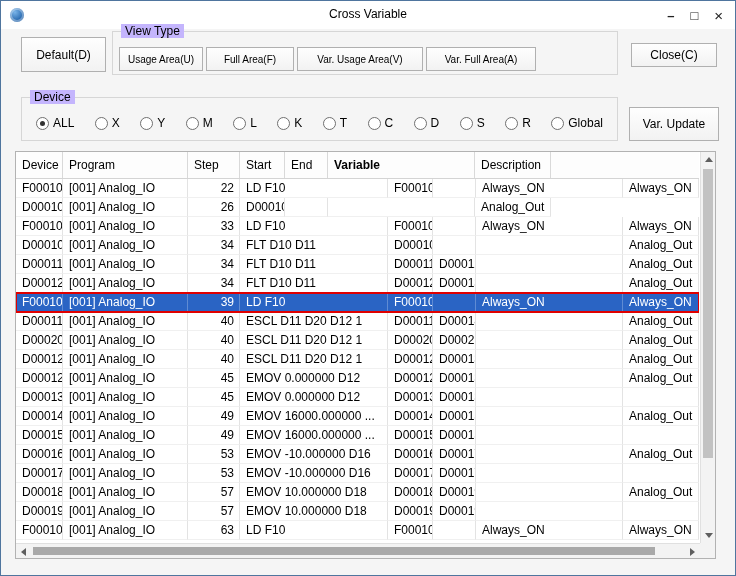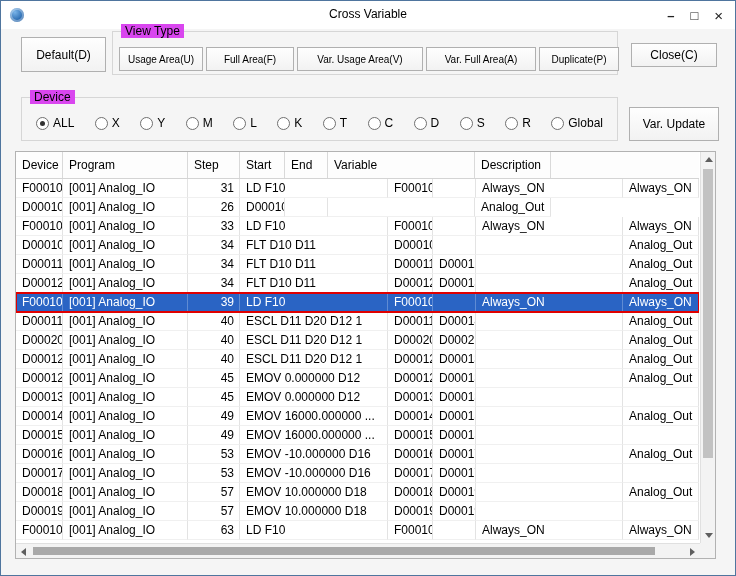--- a/index.html
+++ b/index.html
@@ -32,21 +32,21 @@
     background:linear-gradient(180deg,#fefefe,#f2f2f2);
     border:1px solid #b0b0b0;font-family:"Liberation Sans",sans-serif;
     font-size:12px;color:#000;padding:0;white-space:nowrap;
   }
   .default-btn{left:20px;top:36px;width:85px;height:35px;}
   .close-btn{left:630px;top:42px;width:86px;height:24px;}
   .help-btn{left:630px;top:67px;width:86px;height:24px;}
   .varupdate-btn{left:628px;top:106px;width:90px;height:34px;}
   
   .groupbox{position:absolute;box-sizing:border-box;border:1px solid #d6d6d6;}
-  .gb-label{position:absolute;top:-8px;left:8px;background:#d946ef;padding:0 4px;white-space:nowrap;}
+  .gb-label{position:absolute;top:-8px;left:8px;background:#c4b5fd;padding:0 4px;white-space:nowrap;}
   .viewtype-group{left:111px;top:30px;width:506px;height:44px;}
   .vt-buttons{position:absolute;left:6px;top:15px;display:flex;gap:3px;}
   .vt-btn{position:static;height:24px;box-sizing:border-box;display:flex;align-items:center;justify-content:center;
     background:linear-gradient(180deg,#fefefe,#f2f2f2);border:1px solid #b0b0b0;font-size:10px;}
   .device-group{left:20px;top:96px;width:597px;height:44px;}
   .radio-row{position:absolute;left:0;right:0;top:8px;bottom:0;display:flex;align-items:center;
     justify-content:space-between;padding:0 14px;}
   .radio-item{display:flex;align-items:center;gap:4px;white-space:nowrap;}
   .radio{box-sizing:border-box;width:13px;height:13px;border-radius:50%;border:1px solid #707070;background:#fff;position:relative;flex:0 0 auto;}
   .radio.selected::after{content:"";position:absolute;left:3px;top:3px;width:5px;height:5px;border-radius:50%;background:#333;}
@@ -96,21 +96,20 @@
 
   <button class="btn default-btn">Default(D)</button>
 
   <div class="groupbox viewtype-group">
     <span class="gb-label">View Type</span>
     <div class="vt-buttons" id="viewtype-buttons">
         <button class="vt-btn" style="width: 84px;">Usage Area(U)</button>
         <button class="vt-btn" style="width: 88px;">Full Area(F)</button>
         <button class="vt-btn" style="width: 126px;">Var. Usage Area(V)</button>
         <button class="vt-btn" style="width: 110px;">Var. Full Area(A)</button>
-        <button class="vt-btn" style="width: 80px;">Duplicate(P)</button>
       </div>
   </div>
 
   <button class="btn close-btn">Close(C)</button>
 
   <div class="groupbox device-group">
     <span class="gb-label">Device</span>
     <div class="radio-row" id="device-options">
         <label class="radio-item">
           <span class="radio selected"></span>
@@ -165,28 +164,28 @@
 
   <button class="btn varupdate-btn">Var. Update</button>
 
   <div class="table">
     <div class="thead" id="thead">
         <div class="hcell c0" style="width: 47px;">Device</div>
         <div class="hcell c1" style="width: 125px;">Program</div>
         <div class="hcell c2" style="width: 52px;">Step</div>
         <div class="hcell c4" style="width: 45px;">Start</div>
         <div class="hcell c5" style="width: 43px;">End</div>
-        <div class="hcell c6" style="width: 147px;">Variable</div>
+        <div class="hcell c6" style="width: 147px; font-weight: bold;">Variable</div>
         <div class="hcell c7" style="width: 76px;">Description</div>
       </div>
     <div class="tbody" id="tbody">
         <div class="trow">
           <div class="tcell c0" style="width: 47px;">F00010</div>
           <div class="tcell c1" style="width: 125px;">[001] Analog_IO</div>
-          <div class="tcell c2" style="width: 52px;">31</div>
+          <div class="tcell c2" style="width: 52px;">22</div>
           <div class="tcell c3" style="width: 148px;">LD F10</div>
           <div class="tcell c4" style="width: 45px;">F00010</div>
           <div class="tcell c5" style="width: 43px;"></div>
           <div class="tcell c6" style="width: 147px;">Always_ON</div>
           <div class="tcell c7" style="width: 76px;">Always_ON</div>
         </div>
         <div class="trow">
           <div class="tcell c0" style="width: 47px;">D00010</div>
           <div class="tcell c1" style="width: 125px;">[001] Analog_IO</div>
           <div class="tcell c2" style="width: 52px;">26</div>

